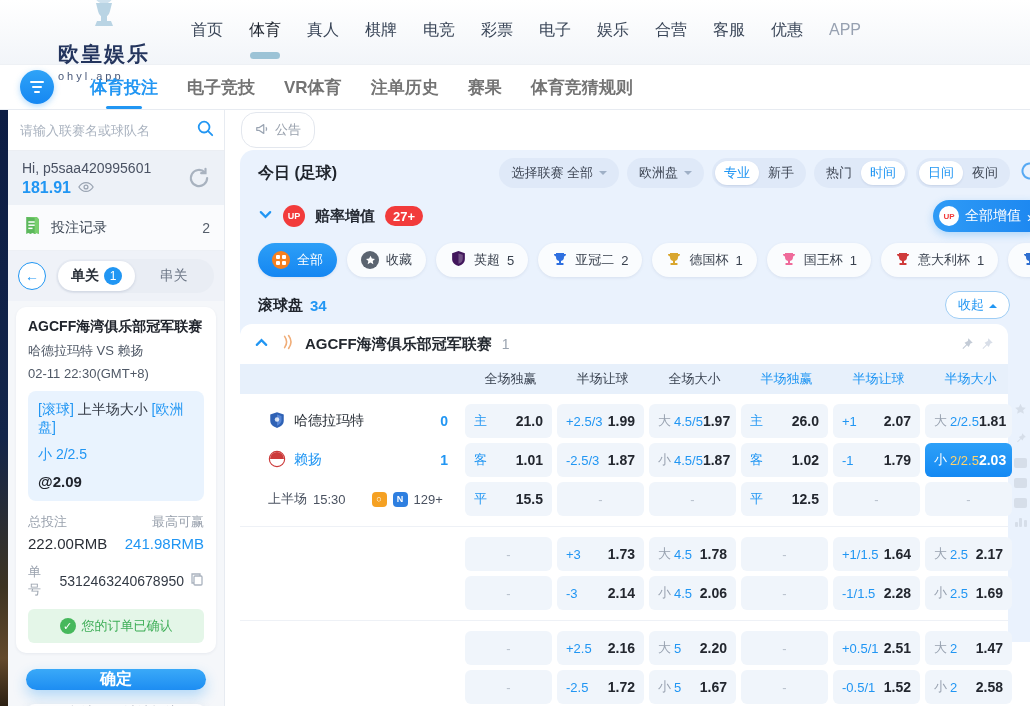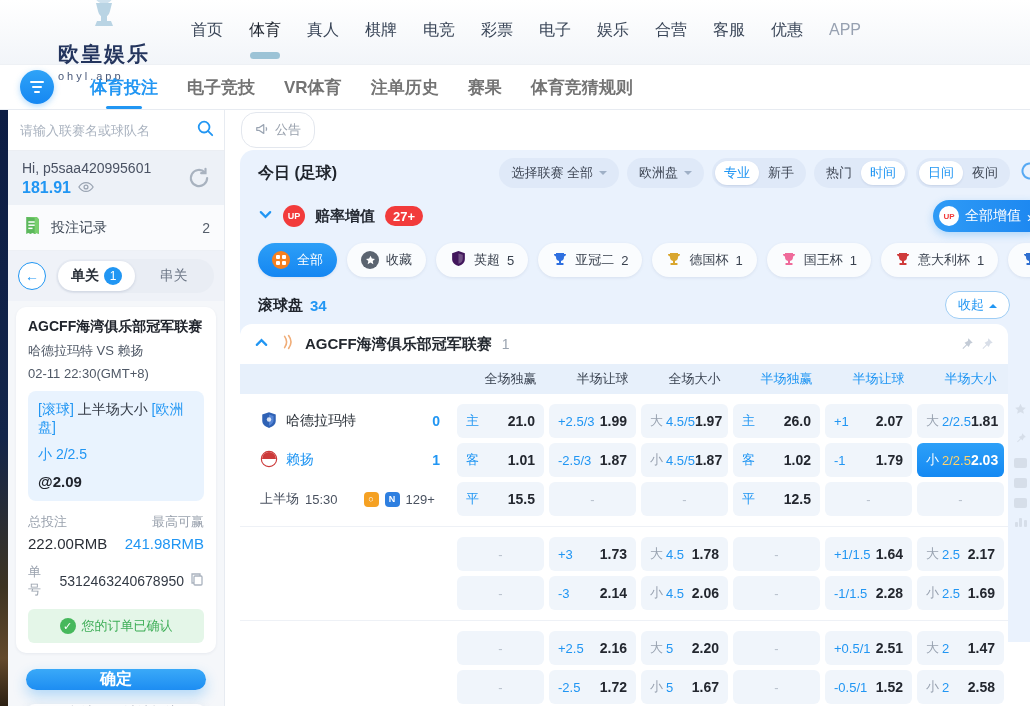--- a/index.html
+++ b/index.html
@@ -106,21 +106,21 @@
   .tri-up { width:0; height:0; border:4px solid transparent; border-bottom-color:#2196f3; margin-bottom:3px; }
 
   .match-card { margin-right:22px; background:#fff; border-radius:12px 12px 0 0; }
   .card-header { height:40px; display:flex; align-items:center; gap:10px; padding:0 14px; }
   .league-name { font-size:15px; font-weight:bold; color:#23282f; }
   .league-count { font-size:14px; color:#9aa3af; }
   .cols-header { display:grid; grid-template-columns:196px repeat(6,87px); gap:5px; background:#e7f0fb; height:30px; align-items:center; padding:0 26px; }
   .col-label { text-align:center; font-size:13px; color:#3b4452; }
   .col-label.half { color:#2196f3; }
   .grid-section { padding:5px 8px; border-bottom:1px solid #eef1f6; }
-  .grid-row { display:grid; grid-template-columns:196px repeat(6,87px); gap:5px; height:34px; align-items:center; margin:5px 8px; }
+  .grid-row { display:grid; grid-template-columns:196px repeat(6,87px); gap:5px; height:34px; align-items:center; margin:5px 16px; }
   .team-cell { display:flex; align-items:center; gap:8px; padding-left:4px; font-size:14px; color:#2a3038; height:34px; }
   .team-name.hl { color:#2196f3; }
   .team-score { margin-left:auto; padding-right:12px; color:#2196f3; font-weight:bold; font-size:14px; }
   .period-cell { display:flex; align-items:center; gap:6px; padding-left:4px; font-size:13px; color:#4a5260; height:34px; }
   .mini-sq { width:15px; height:15px; border-radius:4px; display:inline-flex; align-items:center; justify-content:center; color:#fff; font-size:9px; font-weight:bold; }
   .mini-sq.org { background:#f5a123; }
   .mini-sq.blu { background:#2e7fe0; }
   .odds-cell { background:#f0f5fb; border-radius:6px; height:34px; display:flex; align-items:center; padding:0 9px; font-size:13px; cursor:pointer; }
   .oc-t { color:#2196f3; }
   .oc-b { color:#98a2b0; margin-right:3px; }

